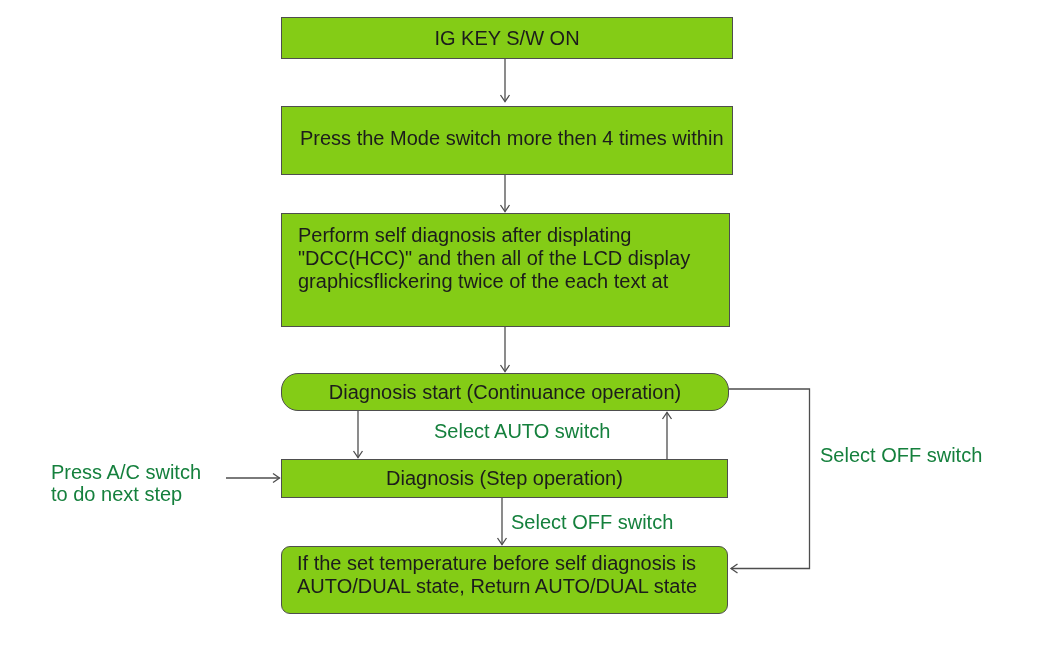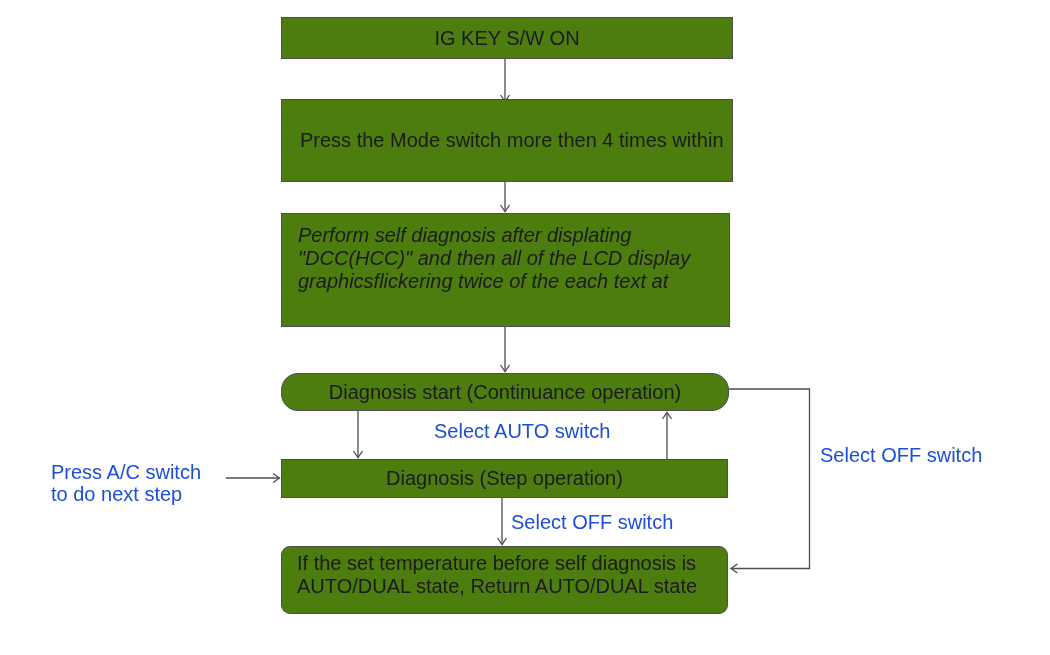--- a/index.html
+++ b/index.html
@@ -24,48 +24,48 @@
     height: 655px;
   }
   #connectors line, #connectors polyline {
     fill: none;
     stroke: #4e4e4e;
     stroke-width: 1.3;
   }
   .fc-box {
     position: absolute;
     box-sizing: border-box;
-    background: #4d7c0f;
+    background: #84cc16;
     border: 1.5px solid #4e4e4e;
     font-size: 20px;
     line-height: 23px;
     color: #1c1c1c;
   }
   .fc-box.center {
     display: flex;
     flex-direction: column;
     align-items: center;
     justify-content: center;
     text-align: center;
   }
   .fc-box .bline {
     white-space: nowrap;
   }
   #box-ig-key        { left: 281px; top: 17px;  width: 452px; height: 42px; }
-  #box-press-mode    { left: 281px; top: 99px; width: 452px; height: 83px;  padding: 29px 6px 0 18px; }
-  #box-perform       { left: 281px; top: 213px; width: 449px; height: 114px; padding: 10px 6px 0 16px; font-style: italic; }
+  #box-press-mode    { left: 281px; top: 106px; width: 452px; height: 69px;  padding: 20px 6px 0 18px; }
+  #box-perform       { left: 281px; top: 213px; width: 449px; height: 114px; padding: 10px 6px 0 16px; }
   #box-diag-start    { left: 281px; top: 373px; width: 448px; height: 38px; border-radius: 17px; }
   #box-diag-step     { left: 281px; top: 459px; width: 447px; height: 39px; }
   #box-return        { left: 281px; top: 546px; width: 447px; height: 68px;  padding: 5px 6px 0 15px; border-radius: 9px; }
   .flabel {
     position: absolute;
     font-size: 20px;
     line-height: 22px;
     white-space: nowrap;
-    color: #1d4ed8;
+    color: #15803d;
   }
   #label-select-auto      { left: 434px; top: 420px; }
   #label-select-off-step  { left: 511px; top: 511px; }
   #label-select-off-loop  { left: 820px; top: 444px; }
   #label-press-ac         { left: 51px;  top: 461px; }
 </style>
 </head>
 <body>
 
 <div id="stage">

